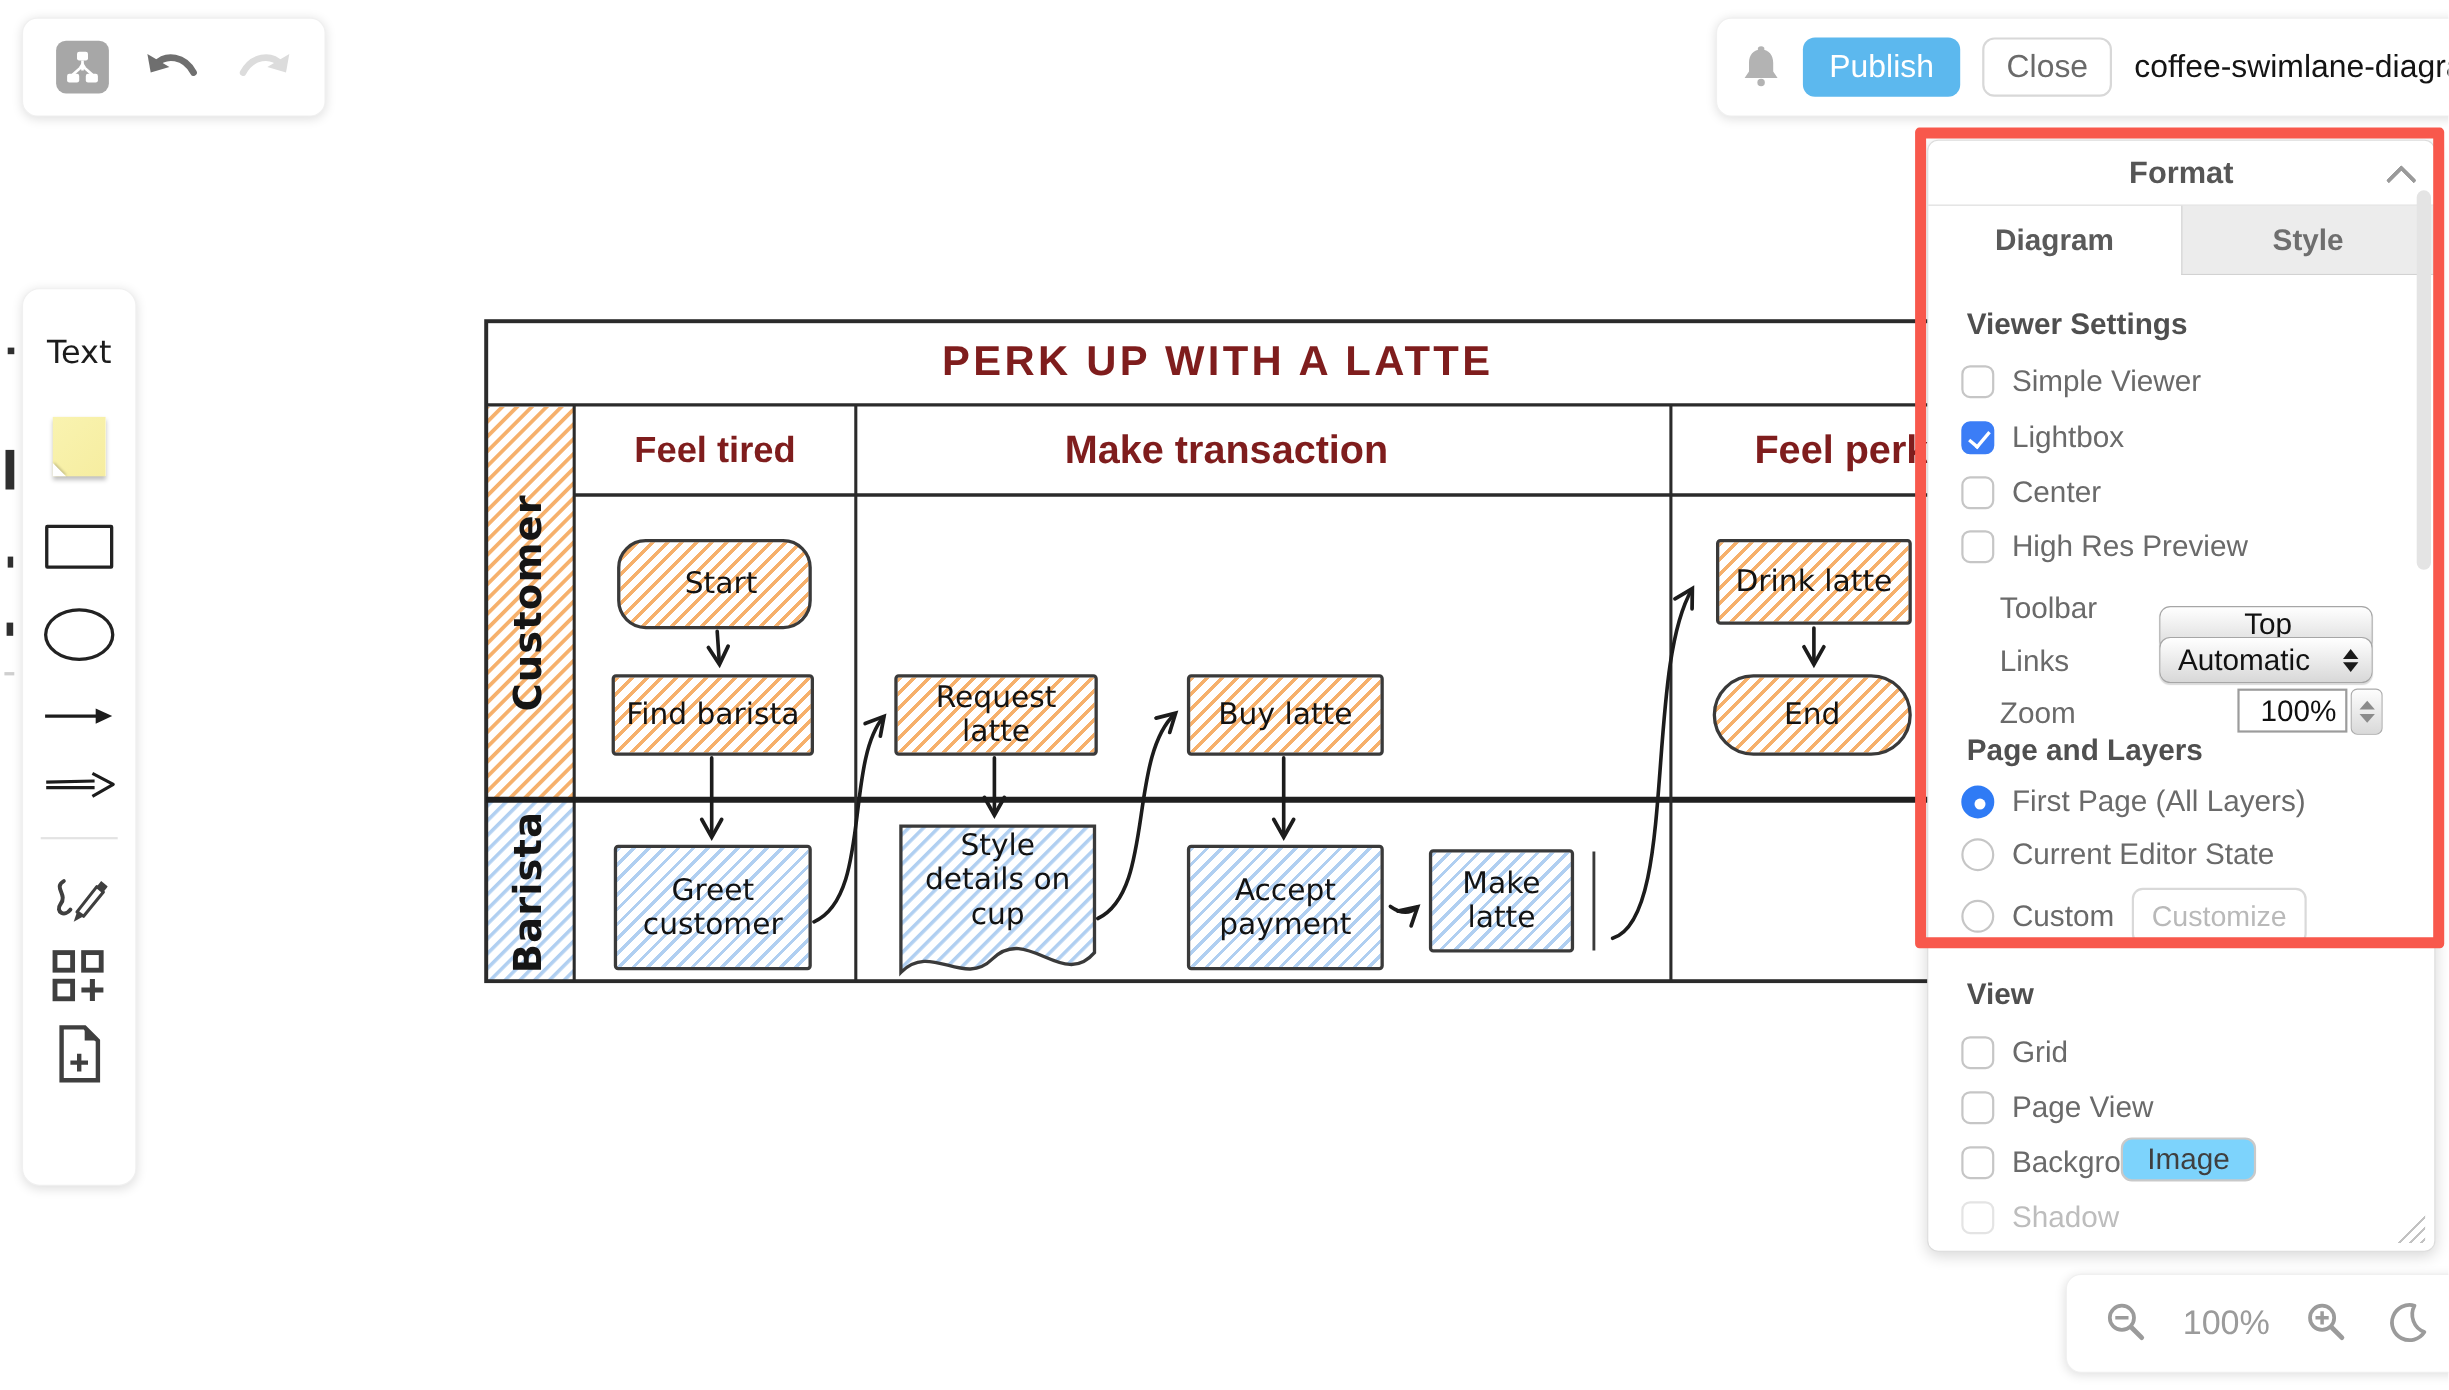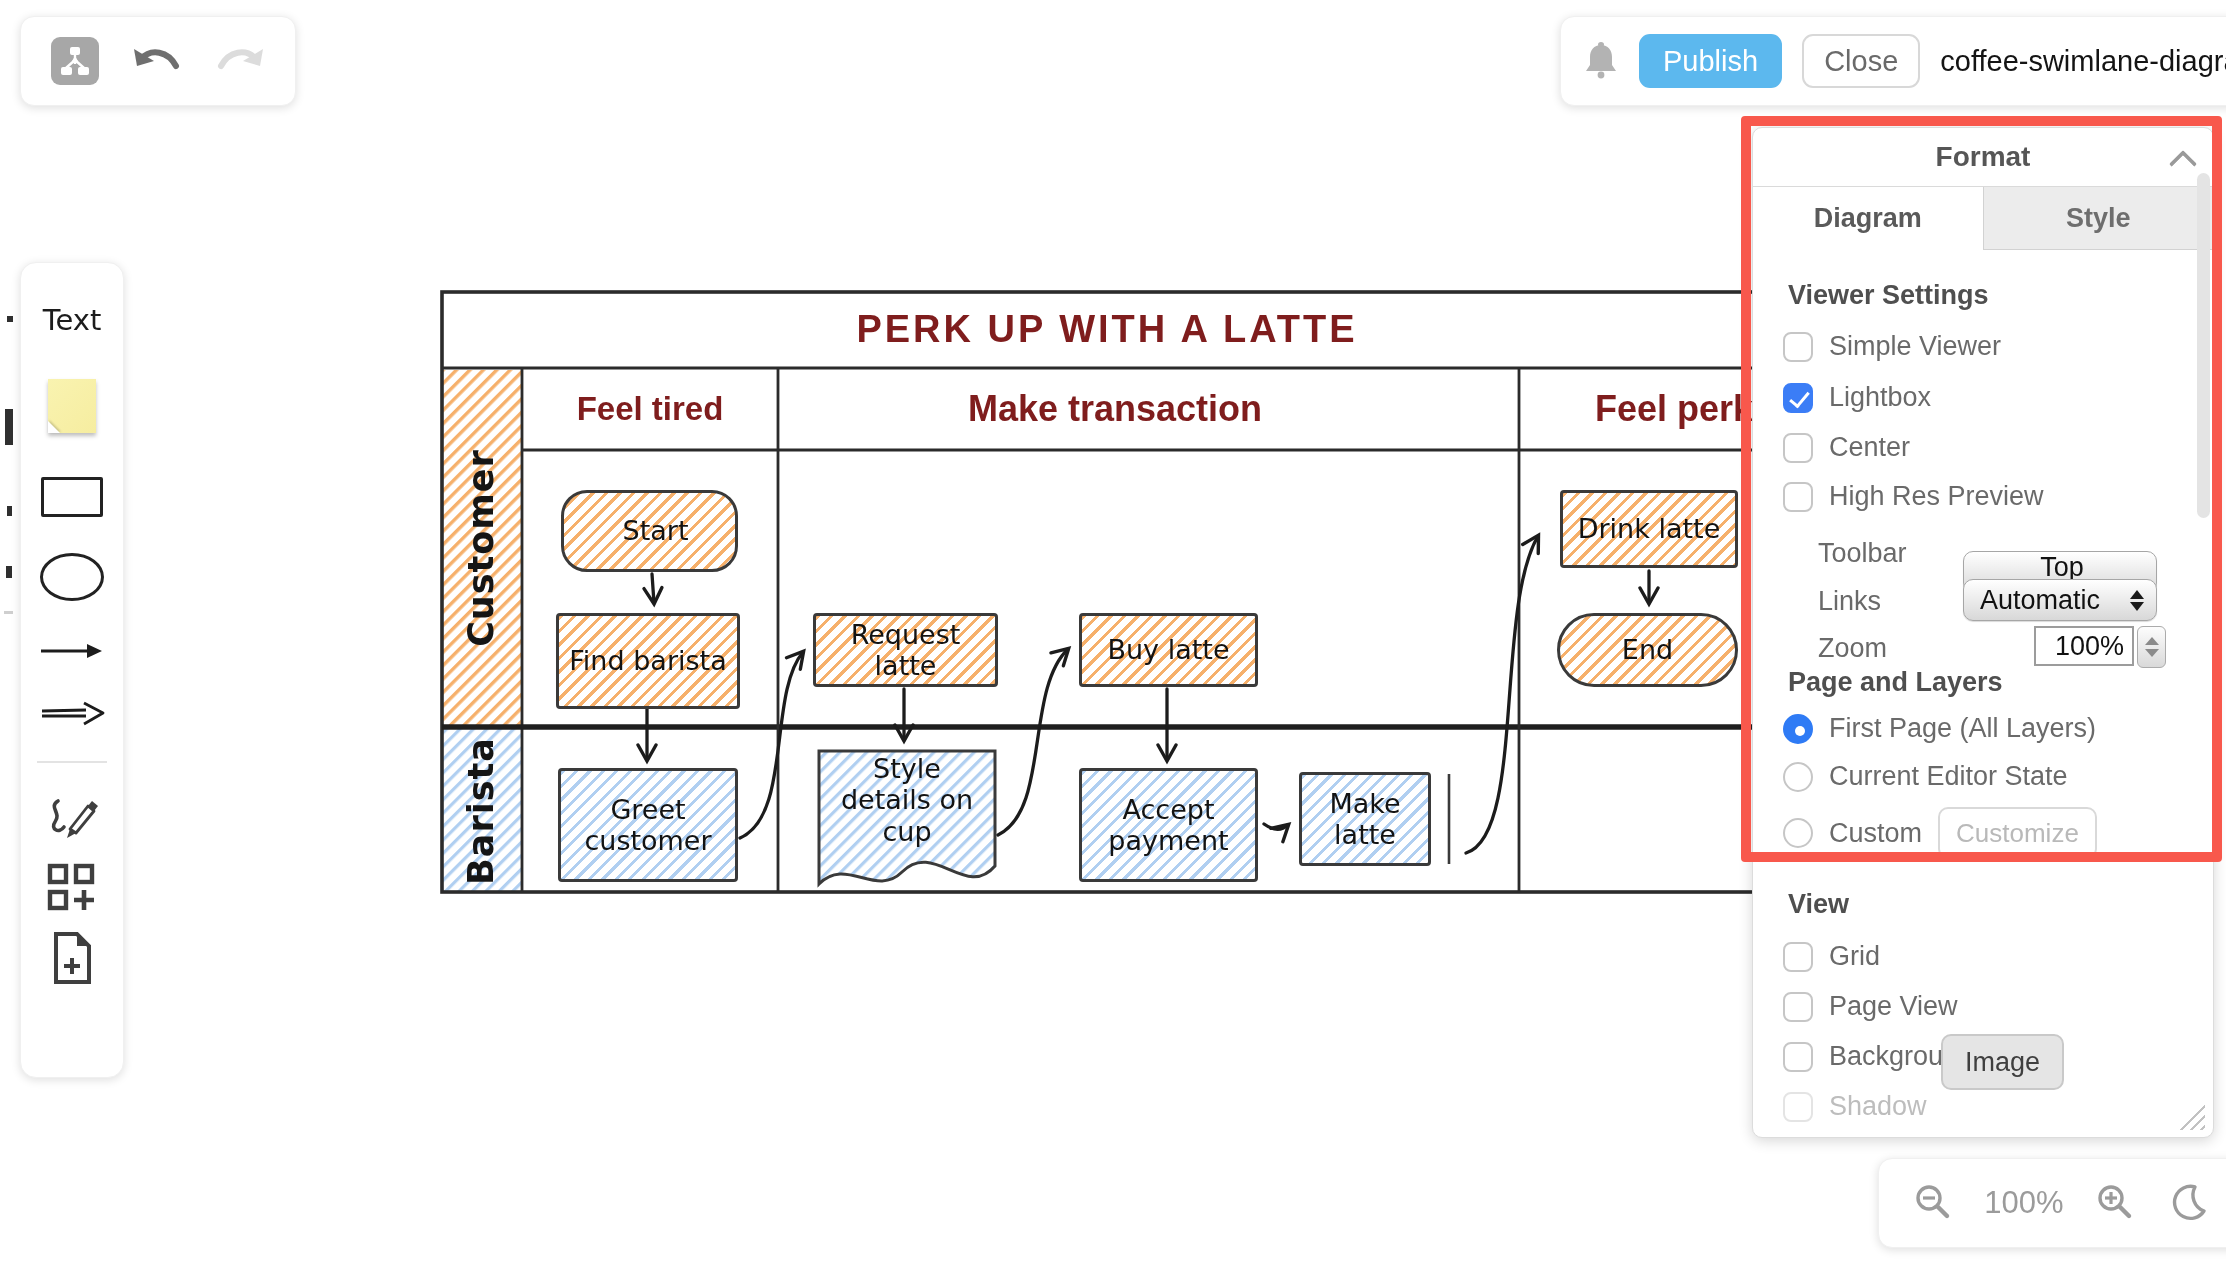--- a/index.html
+++ b/index.html
@@ -83,22 +83,22 @@
   .tri-up{width:0;height:0;border-left:7px solid transparent;border-right:7px solid transparent;border-bottom:9px solid #1a1a1a;}
   .tri-down{width:0;height:0;border-left:7px solid transparent;border-right:7px solid transparent;border-top:9px solid #1a1a1a;}
   .zoom-input{position:absolute;left:281px;width:100px;height:40px;border:2px solid #9c9c9c;background:#fff;
               font-size:27px;color:#111;text-align:right;padding:0 8px;box-sizing:border-box;font-family:"Liberation Sans",sans-serif;}
   .stepper{position:absolute;left:384px;width:27px;height:40px;border:1px solid #ababab;border-radius:6px;
            background:linear-gradient(#fdfdfd,#d9d9d9);display:flex;flex-direction:column;align-items:center;justify-content:center;gap:4px;}
   .stp-up{width:0;height:0;border-left:7px solid transparent;border-right:7px solid transparent;border-bottom:8px solid #8b8b8b;}
   .stp-down{width:0;height:0;border-left:7px solid transparent;border-right:7px solid transparent;border-top:8px solid #8b8b8b;}
   .mini-btn{border:2px solid #d9d9d9;border-radius:10px;background:#fff;font-size:26px;color:#b9b9b9;
             height:52px;padding:0 16px;font-family:"Liberation Sans",sans-serif;}
-  .img-btn{position:absolute;left:188px;border:2px solid #c9c9c9;border-radius:10px;background:#e5e5e5;
-           font-size:27px;color:#3f3f3f;height:56px;padding:0 22px;font-family:"Liberation Sans",sans-serif;}
+  .img-btn{position:absolute;left:175px;border:2px solid #c9c9c9;border-radius:10px;background:#7dd3fc;
+           font-size:27px;color:#3f3f3f;height:40px;padding:0 22px;font-family:"Liberation Sans",sans-serif;}
   .fp-scroll{position:absolute;right:3px;top:45px;width:13px;height:345px;background:#e4e4e4;border-radius:7px;}
   .resize-handle{position:absolute;right:8px;bottom:7px;width:26px;height:26px;
       background:repeating-linear-gradient(135deg,transparent 0 5px,#c2c2c2 5px 7px);
       clip-path:polygon(100% 0,100% 100%,0 100%);}
 
   
   .zoom-bar{left:1878px;top:1158px;width:328px;height:88px;justify-content:space-around;padding:0 18px;border-radius:14px;}
   .zoom-pct{font-size:31px;color:#9b9b9b;}
   .icon-btn{background:none;border:none;padding:0;display:flex;align-items:center;justify-content:center;}
 </style>
@@ -164,21 +164,21 @@
     <div class="dg-text phase" style="left:778px;top:372px;width:674px;height:74px;font-size:36px;">Make transaction</div>
     <div class="dg-text phase" style="left:1519px;top:372px;width:330px;height:74px;font-size:36px;">Feel perky</div>
     <div class="lane-label" style="left:440px;top:368px;width:82px;height:359px;">
       <span>Customer</span>
     </div>
     <div class="lane-label" style="left:440px;top:727px;width:82px;height:167px;">
       <span>Barista</span>
     </div>
 
     <div class="node hatch-o" style="left:561px;top:490px;width:177px;height:82px;border-radius:26px;padding-left:20px;">Start</div>
-    <div class="node hatch-o" style="left:556px;top:613px;width:184px;height:96px;">Find barista</div>
+    <div class="node hatch-o" style="left:556px;top:613px;width:184px;height:74px;">Find barista</div>
     <div class="node hatch-o" style="left:813px;top:613px;width:185px;height:74px;">Request latte</div>
     <div class="node hatch-o" style="left:1079px;top:613px;width:179px;height:74px;">Buy latte</div>
     <div class="node hatch-o" style="left:1560px;top:490px;width:178px;height:78px;">Drink latte</div>
     <div class="node hatch-o" style="left:1557px;top:613px;width:181px;height:74px;border-radius:38px;">End</div>
     <div class="node hatch-b" style="left:558px;top:768px;width:180px;height:114px;">Greet customer</div>
     <div class="node no-box" style="left:816px;top:752px;width:182px;height:96px;">Style details on cup</div>
     <div class="node hatch-b" style="left:1079px;top:768px;width:179px;height:114px;">Accept payment</div>
     <div class="node hatch-b" style="left:1299px;top:772px;width:132px;height:94px;">Make latte</div>
   </div>
 

